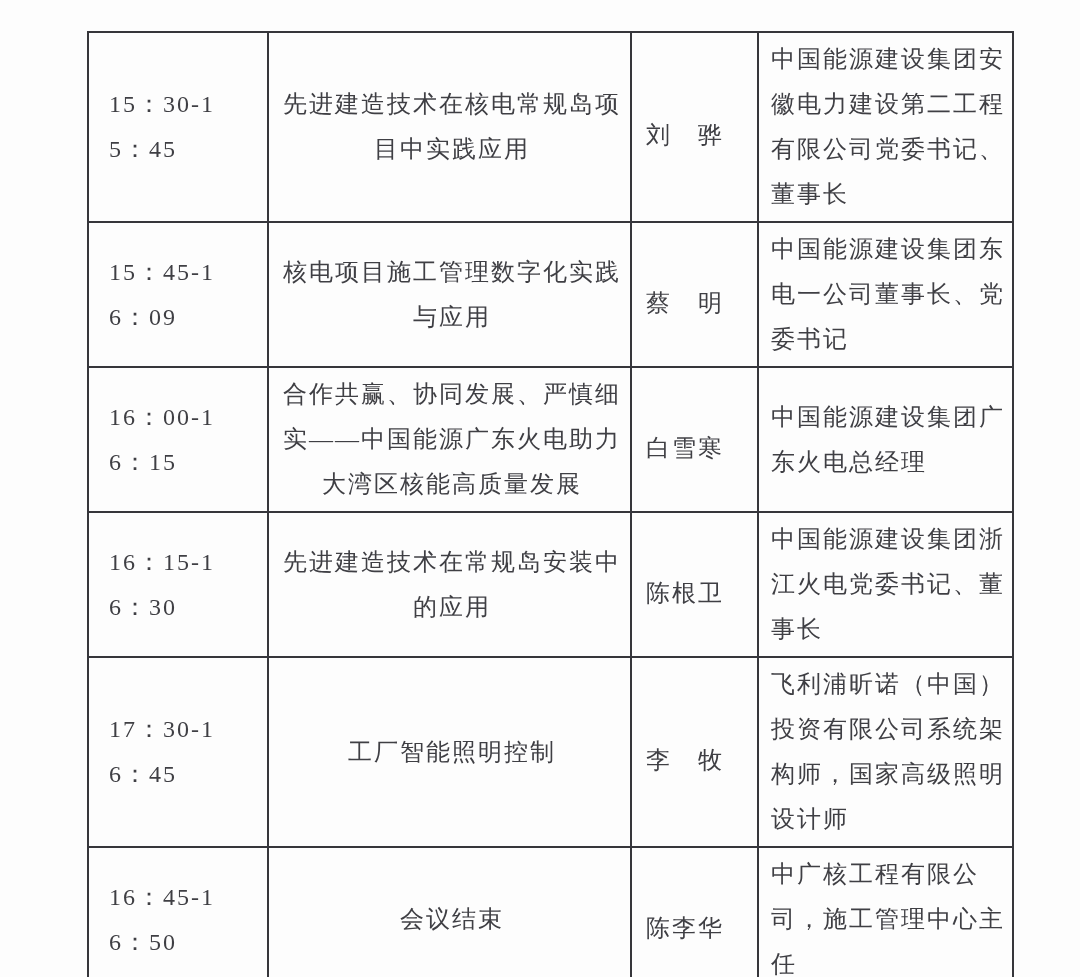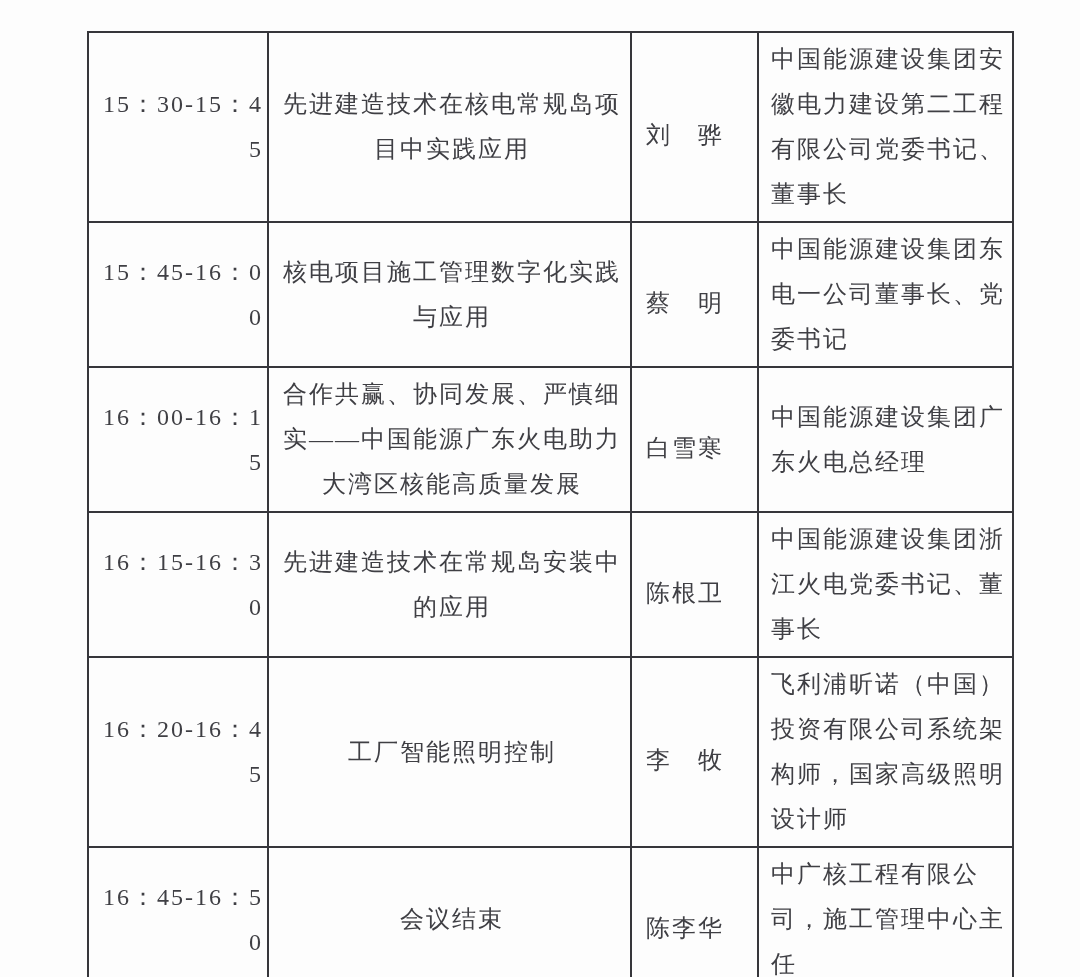--- a/index.html
+++ b/index.html
@@ -37,23 +37,23 @@
     letter-spacing: 2px;
     word-break: break-all;
   }
   tr.r0 { height: 187px; }
   tr.r1 { height: 134px; }
   tr.r2 { height: 137px; }
   tr.r3 { height: 138px; }
   tr.r4 { height: 185px; }
   tr.r5 { height: 131px; }
   td.time-cell {
-    text-align: right;
+    text-align: left;
     letter-spacing: 1px;
-    padding: 0 4px;
+    padding: 0 20px;
     margin-top: 25px;
   }
   td.topic-cell {
     text-align: center;
     padding: 4px 8px 4px 13px;
   }
   td.speaker-cell {
     text-align: left;
     padding: 17px 4px 0 14px;
     margin-left: 27px;
@@ -75,39 +75,39 @@
       <col style="width:255px">
     </colgroup>
     <tbody>
       <tr class="r0">
         <td class="time-cell">15：30-15：45</td>
         <td class="topic-cell">先进建造技术在核电常规岛项目中实践应用</td>
         <td class="speaker-cell">刘　骅</td>
         <td class="affiliation-cell">中国能源建设集团安徽电力建设第二工程有限公司党委书记、董事长</td>
       </tr>
       <tr class="r1">
-        <td class="time-cell">15：45-16：00</td>
+        <td class="time-cell">15：45-16：09</td>
         <td class="topic-cell">核电项目施工管理数字化实践与应用</td>
         <td class="speaker-cell">蔡　明</td>
         <td class="affiliation-cell">中国能源建设集团东电一公司董事长、党委书记</td>
       </tr>
       <tr class="r2">
         <td class="time-cell">16：00-16：15</td>
         <td class="topic-cell">合作共赢、协同发展、严慎细实——中国能源广东火电助力大湾区核能高质量发展</td>
         <td class="speaker-cell">白雪寒</td>
         <td class="affiliation-cell">中国能源建设集团广东火电总经理</td>
       </tr>
       <tr class="r3">
         <td class="time-cell">16：15-16：30</td>
         <td class="topic-cell">先进建造技术在常规岛安装中的应用</td>
         <td class="speaker-cell">陈根卫</td>
         <td class="affiliation-cell">中国能源建设集团浙江火电党委书记、董事长</td>
       </tr>
       <tr class="r4">
-        <td class="time-cell">16：20-16：45</td>
+        <td class="time-cell">17：30-16：45</td>
         <td class="topic-cell">工厂智能照明控制</td>
         <td class="speaker-cell">李　牧</td>
         <td class="affiliation-cell">飞利浦昕诺（中国）投资有限公司系统架构师，国家高级照明设计师</td>
       </tr>
       <tr class="r5">
         <td class="time-cell">16：45-16：50</td>
         <td class="topic-cell">会议结束</td>
         <td class="speaker-cell">陈李华</td>
         <td class="affiliation-cell">中广核工程有限公司，施工管理中心主任</td>
       </tr>

